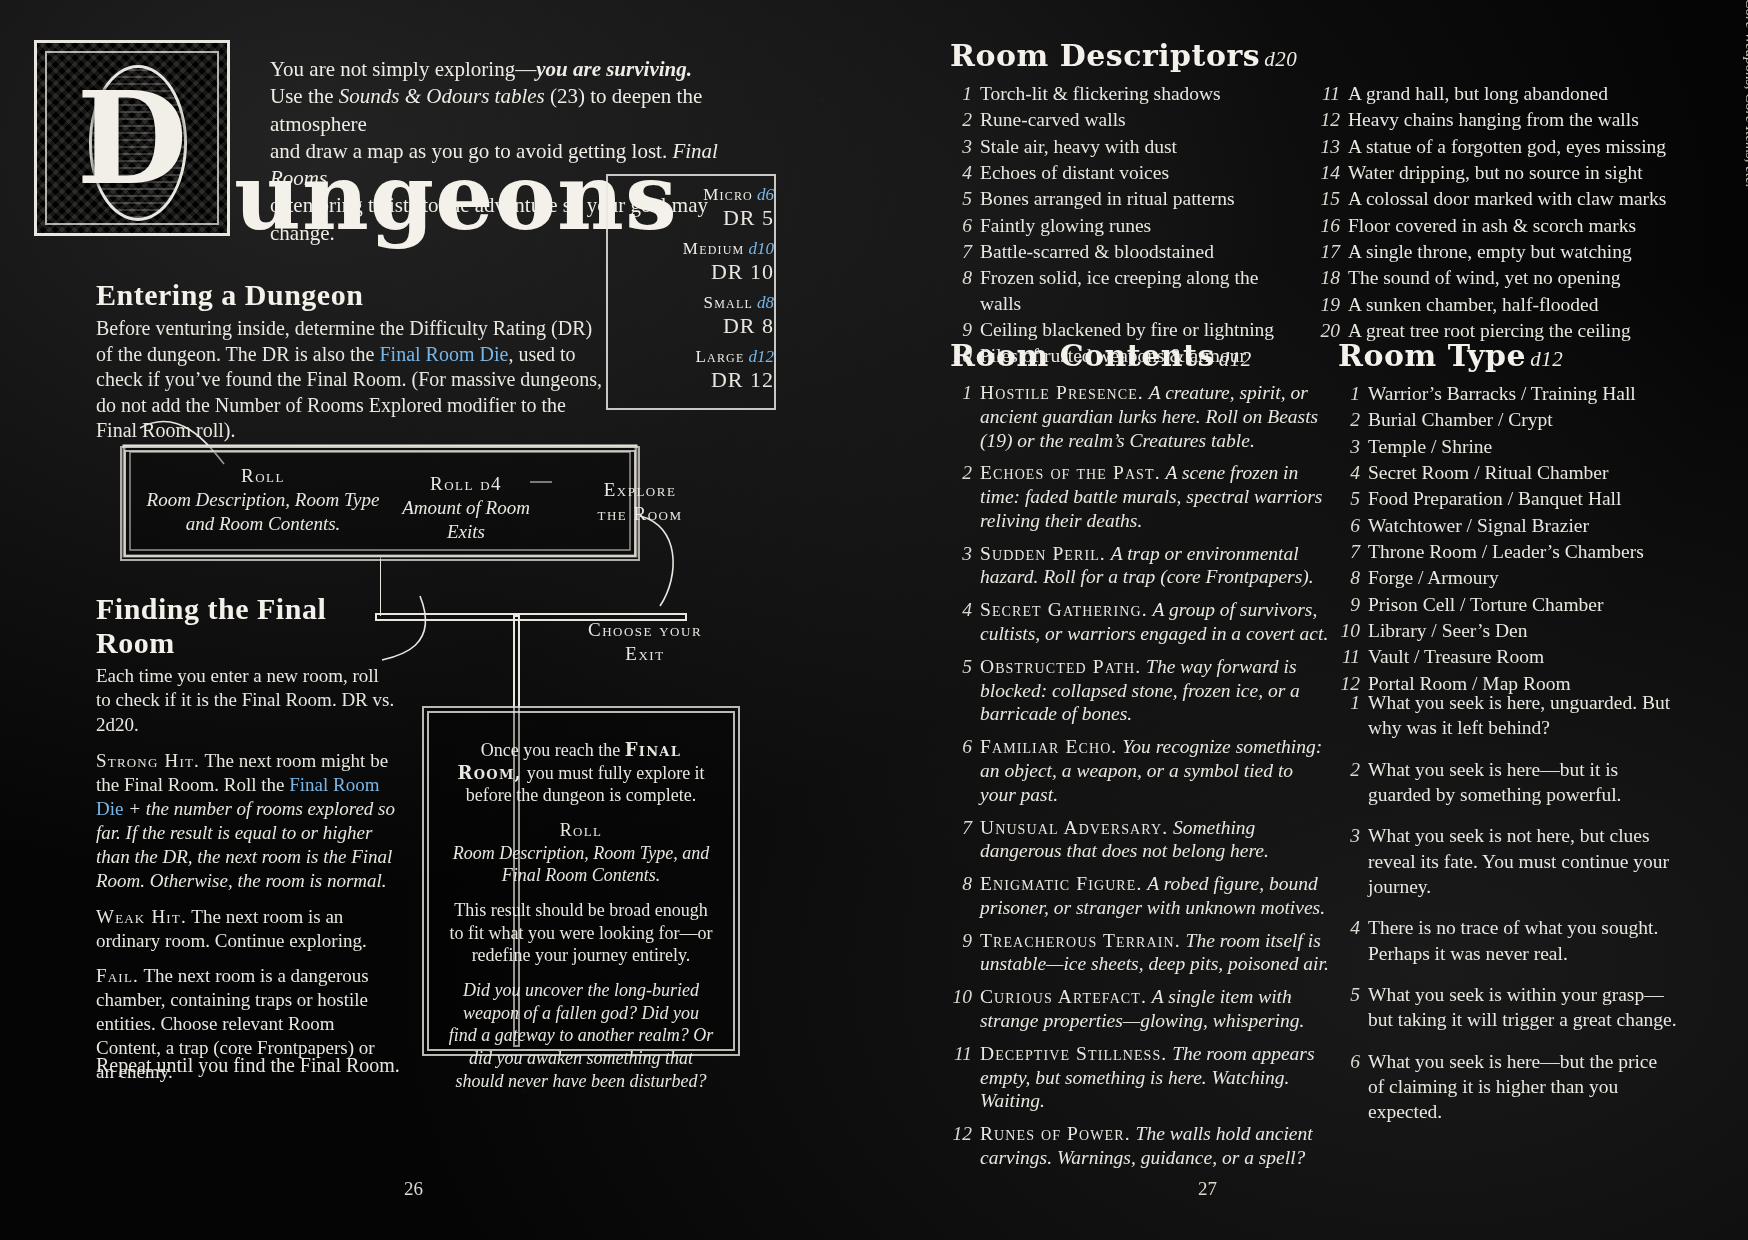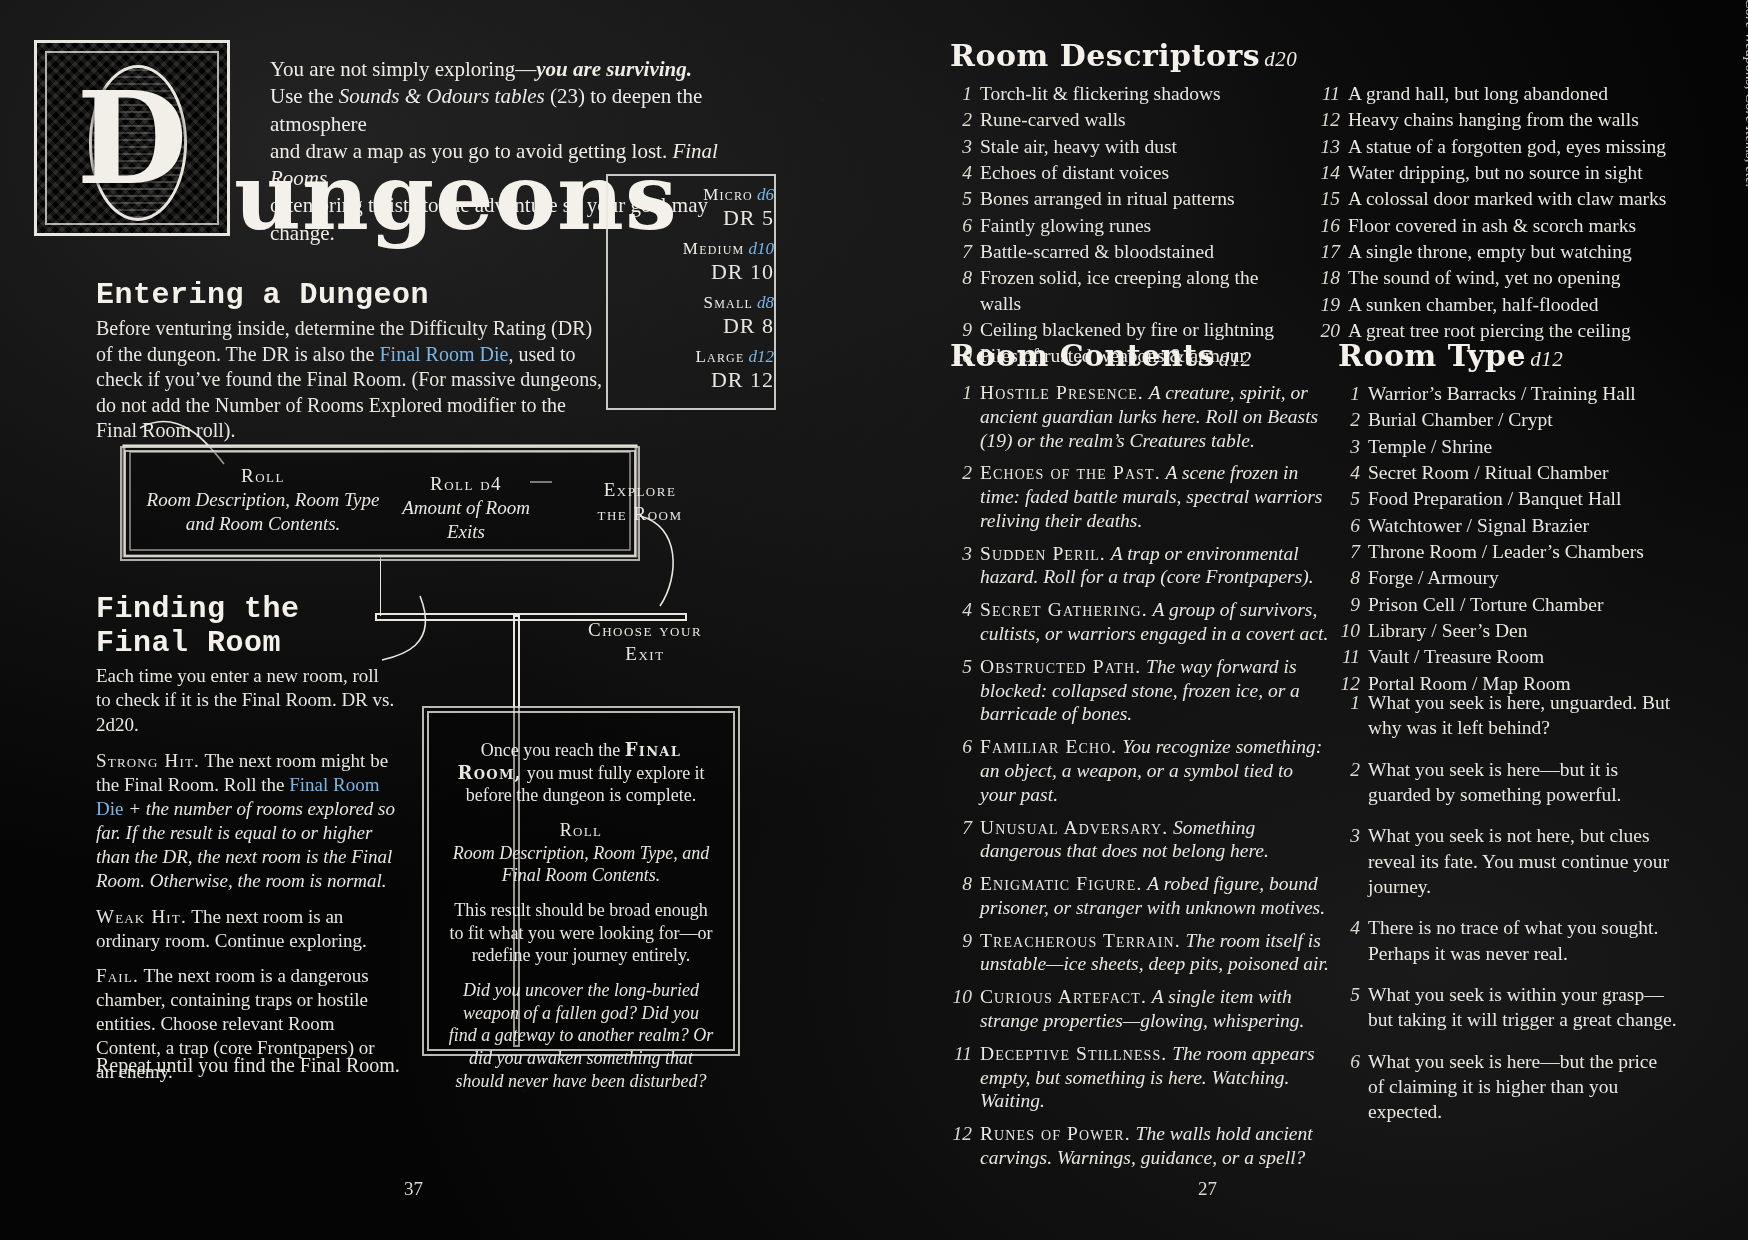--- a/index.html
+++ b/index.html
@@ -121,21 +121,21 @@
   .dr-row .lbl {
     font-variant: small-caps;
     font-size: 17px;
     letter-spacing: 1.2px;
     color: #efece5;
   }
   .dr-row .die { font-style: italic; color: #79b6e8; font-size: 17px; }
   .dr-row .val { font-variant: small-caps; font-size: 22px; letter-spacing: 1px; }
 
   .h2 {
-    font-family: Liberation Mono, monospace;
+    font-family: Liberation Serif, serif;
     font-weight: bold;
     font-size: 30px;
     letter-spacing: .5px;
     color: #f4f1ea;
   }
 
   .sec-entering { position: absolute; left: 62px; top: 252px; width: 510px; }
   .body-txt { font-size: 20px; line-height: 1.28; color: #eae7e0; margin-top: 4px; }
   .blue { color: #79b6e8; }
 
@@ -351,21 +351,21 @@
         <span>Once you reach the </span><span class="sc blackletter">Final Room,</span><span> you must fully explore it before the dungeon is complete.</span>
       </p>
       <p>
         <span class="sc">Roll</span><br>
         <i><span>Room Description, Room Type, and Final Room Contents.</span></i>
       </p>
       <p>This result should be broad enough to fit what you were looking for—or redefine your journey entirely.</p>
       <p style="font-style:italic;">Did you uncover the long-buried weapon of a fallen god? Did you find a gateway to another realm? Or did you awaken something that should never have been disturbed?</p>
     </div>
 
-    <div class="pagenum" style="left:370px; top:1152px;">37</div>
+    <div class="pagenum" style="left:370px; top:1152px;">26</div>
   </div>
 
   <div class="right-col">
 
     <div style="position:absolute; left:10px; top:12px; width:740px;">
       <div>
         <span class="rp-title blackletter">Room Descriptors</span>
         <span class="die-tag">d20</span>
       </div>
       <div style="display:flex; gap:18px;">

